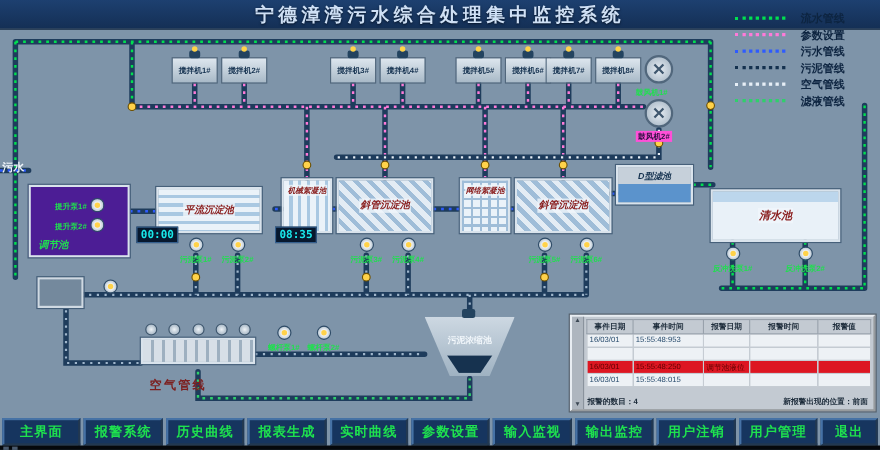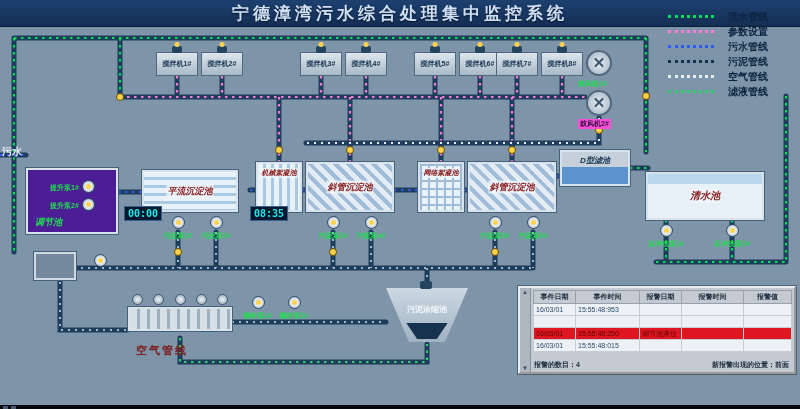--- a/index.html
+++ b/index.html
@@ -379,19 +379,32 @@
           <td></td>
         </tr>
       </tbody>
     </table>
     <div class="a-footer">
       <span>报警的数目：4</span>
       <span>新报警出现的位置：前面</span>
     </div>
   </div>
 
+  <div class="toolbar">
+    <button class="tb-btn">主界面</button>
+    <button class="tb-btn">报警系统</button>
+    <button class="tb-btn">历史曲线</button>
+    <button class="tb-btn">报表生成</button>
+    <button class="tb-btn">实时曲线</button>
+    <button class="tb-btn">参数设置</button>
+    <button class="tb-btn">输入监视</button>
+    <button class="tb-btn">输出监控</button>
+    <button class="tb-btn">用户注销</button>
+    <button class="tb-btn">用户管理</button>
+    <button class="tb-btn small">退出</button>
+  </div>
 
   <div class="taskbar">
     <span class="tb-icon"></span>
     <span class="tb-icon"></span>
   </div>
 
 </div>
 
 </body></html>

